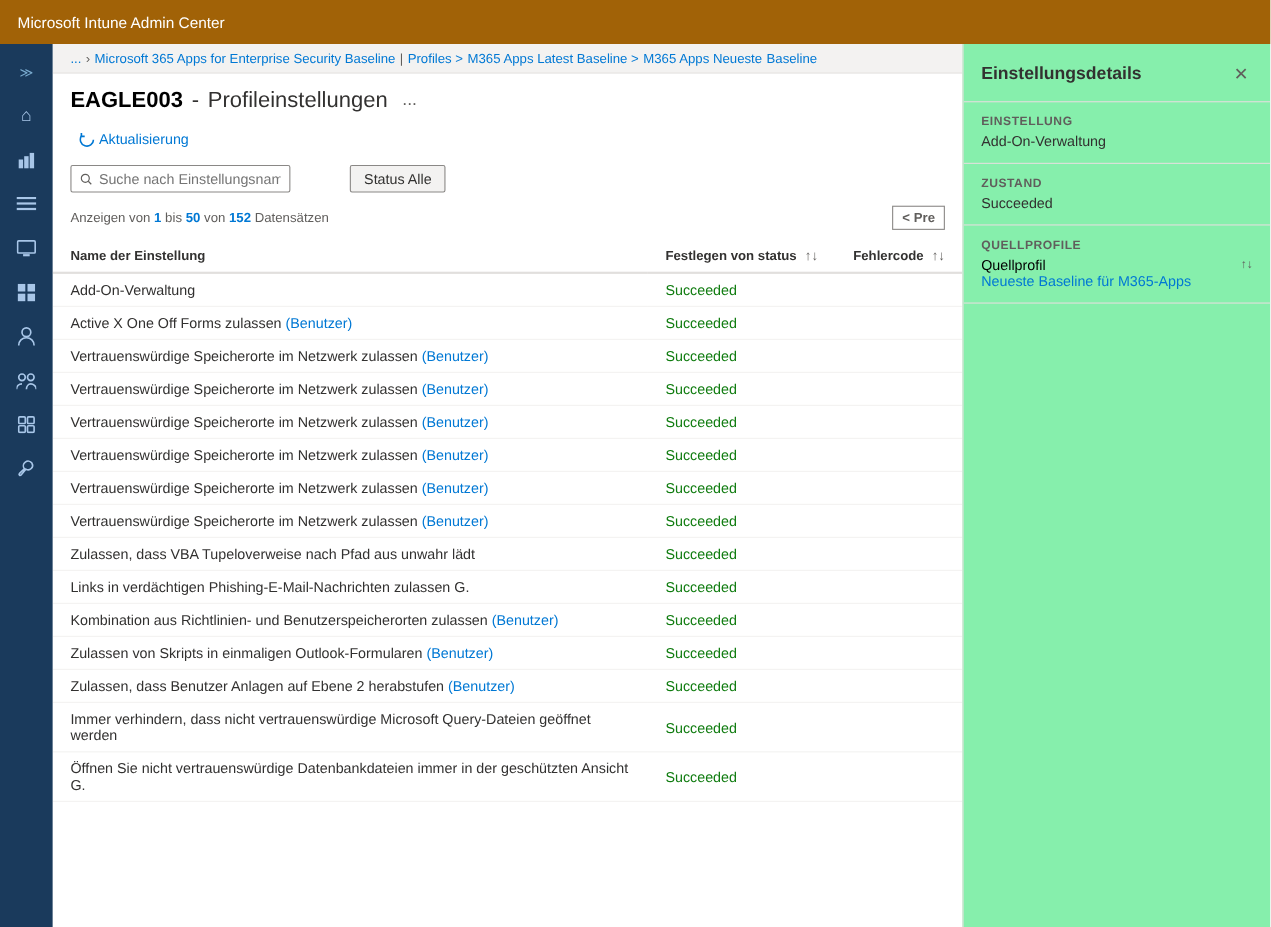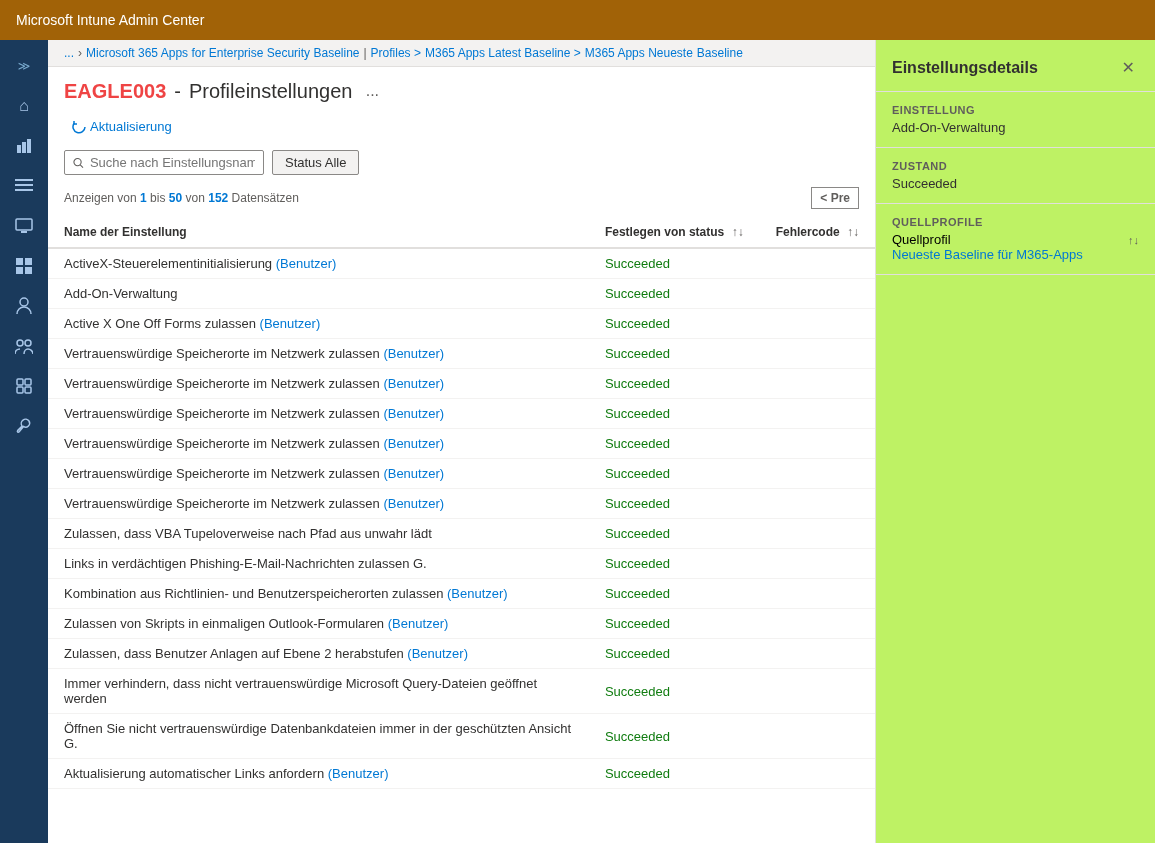--- a/index.html
+++ b/index.html
@@ -83,21 +83,21 @@
       padding: 12px 16px 8px 16px;
       display: flex;
       align-items: center;
       gap: 8px;
       flex-shrink: 0;
       background: #fff;
     }
     .page-title {
       font-size: 20px;
       font-weight: 600;
-      color: #ef4444;
+      color: #000000;
     }
     .page-subtitle {
       font-size: 20px;
       font-weight: 400;
       color: #323130;
     }
     .more-btn {
       width: 24px;
       height: 24px;
       border: none;
@@ -159,20 +159,21 @@
       background: transparent;
     }
     .status-filter {
       border: 1px solid #8a8886;
       border-radius: 2px;
       padding: 4px 12px;
       background: #f3f2f1;
       font-size: 13px;
       color: #323130;
       cursor: pointer;
+      margin-left: 46px;
     }
 
     
     .record-count {
       padding: 4px 16px 8px 16px;
       font-size: 12px;
       color: #605e5c;
       display: flex;
       align-items: center;
       justify-content: space-between;
@@ -229,21 +230,21 @@
     .setting-name .user-tag {
       color: #0078d4;
     }
     .status-succeeded {
       color: #107c10;
     }
 
     
     .details-panel {
       width: 280px;
-      background: #bef264;
+      background: #86efac;
       border-left: 1px solid #e1dfdd;
       display: flex;
       flex-direction: column;
       flex-shrink: 0;
       overflow-y: auto;
     }
     .details-header {
       display: flex;
       align-items: center;
       justify-content: space-between;
@@ -424,25 +425,20 @@
               <span>Festlegen von status</span>
               <span class="sort-icon">↑↓</span>
             </th>
             <th>
               <span>Fehlercode</span>
               <span class="sort-icon">↑↓</span>
             </th>
           </tr>
         </thead>
         <tbody id="table-body">
-        <tr>
-              <td><span class="setting-name">ActiveX-Steuerelementinitialisierung <span class="user-tag">(Benutzer)</span></span></td>
-              <td class="status-succeeded">Succeeded</td>
-              <td></td>
-            </tr>
             <tr>
               <td><span class="setting-name">Add-On-Verwaltung </span></td>
               <td class="status-succeeded">Succeeded</td>
               <td></td>
             </tr>
             <tr>
               <td><span class="setting-name">Active X One Off Forms zulassen <span class="user-tag">(Benutzer)</span></span></td>
               <td class="status-succeeded">Succeeded</td>
               <td></td>
             </tr>
@@ -501,25 +497,20 @@
               <td class="status-succeeded">Succeeded</td>
               <td></td>
             </tr>
             <tr>
               <td><span class="setting-name">Immer verhindern, dass nicht vertrauenswürdige Microsoft Query-Dateien geöffnet werden </span></td>
               <td class="status-succeeded">Succeeded</td>
               <td></td>
             </tr>
             <tr>
               <td><span class="setting-name">Öffnen Sie nicht vertrauenswürdige Datenbankdateien immer in der geschützten Ansicht G. </span></td>
-              <td class="status-succeeded">Succeeded</td>
-              <td></td>
-            </tr>
-            <tr>
-              <td><span class="setting-name">Aktualisierung automatischer Links anfordern <span class="user-tag">(Benutzer)</span></span></td>
               <td class="status-succeeded">Succeeded</td>
               <td></td>
             </tr>
           </tbody>
       </table>
     </div>
 
   </div>
 
   <div class="details-panel">

